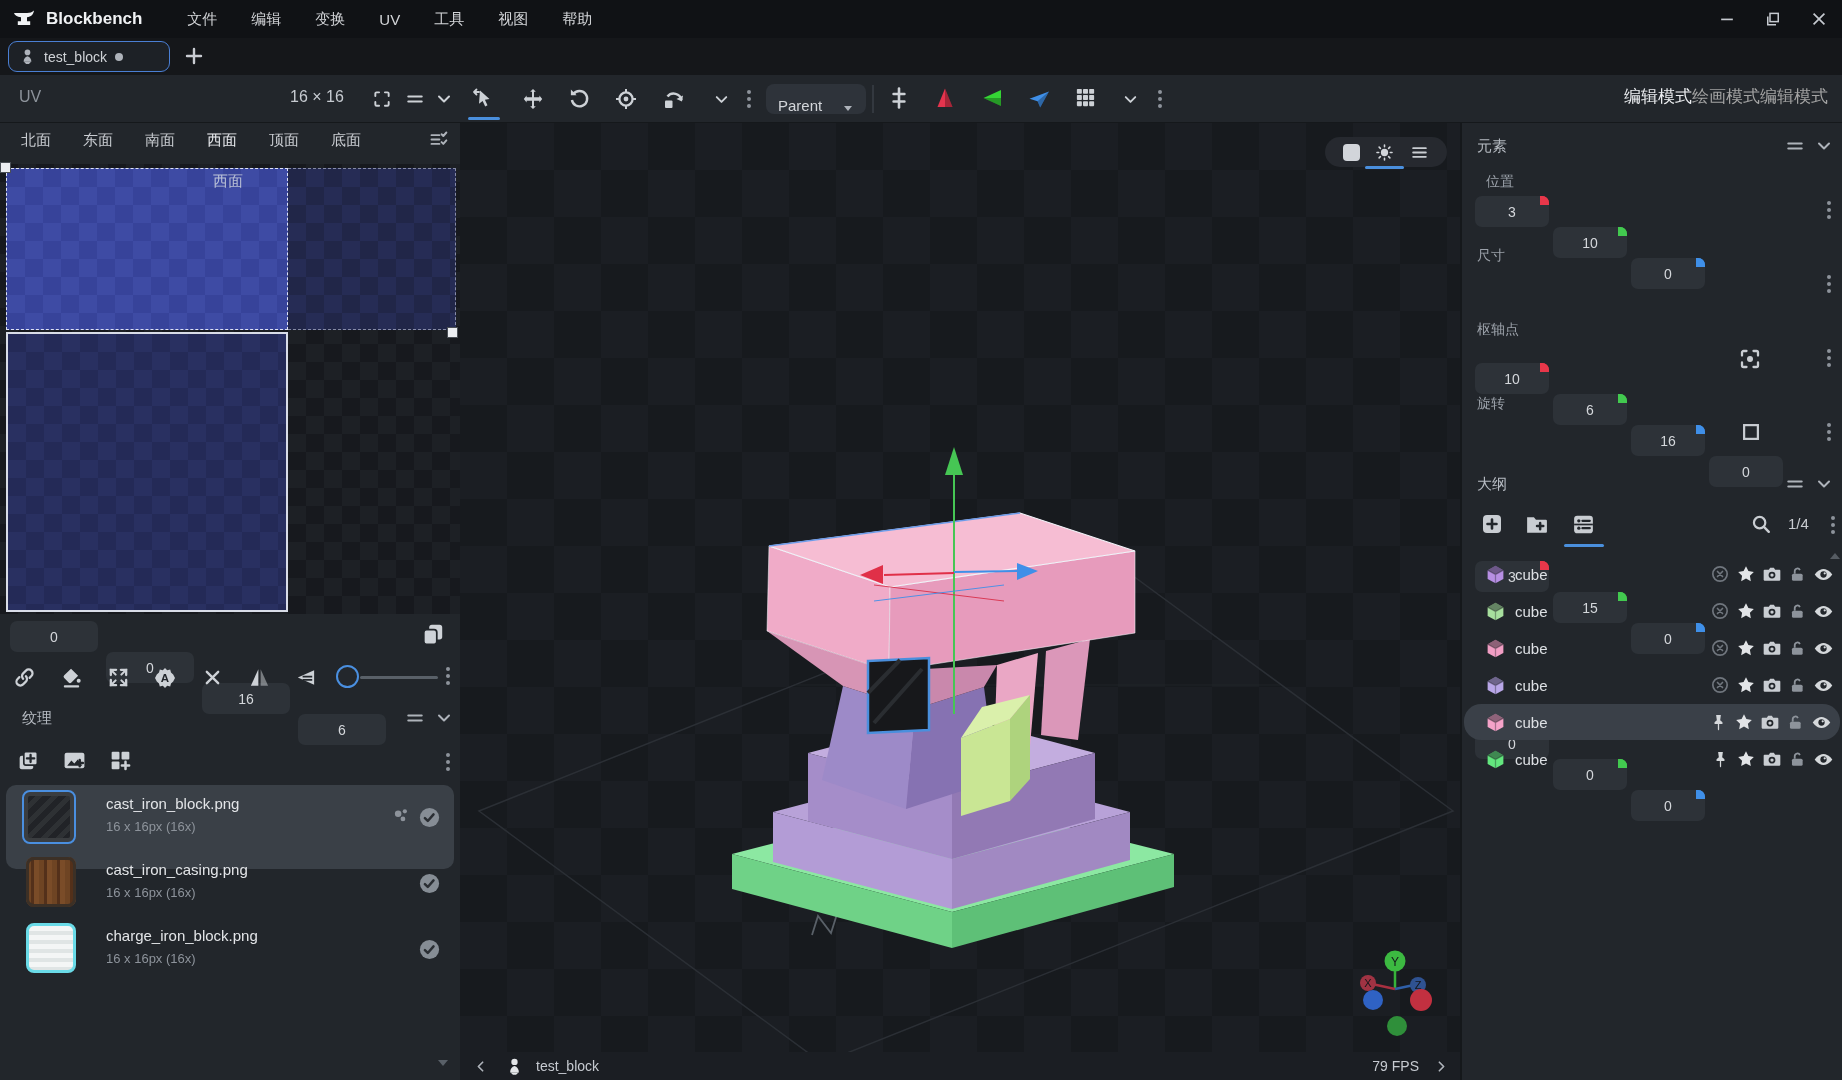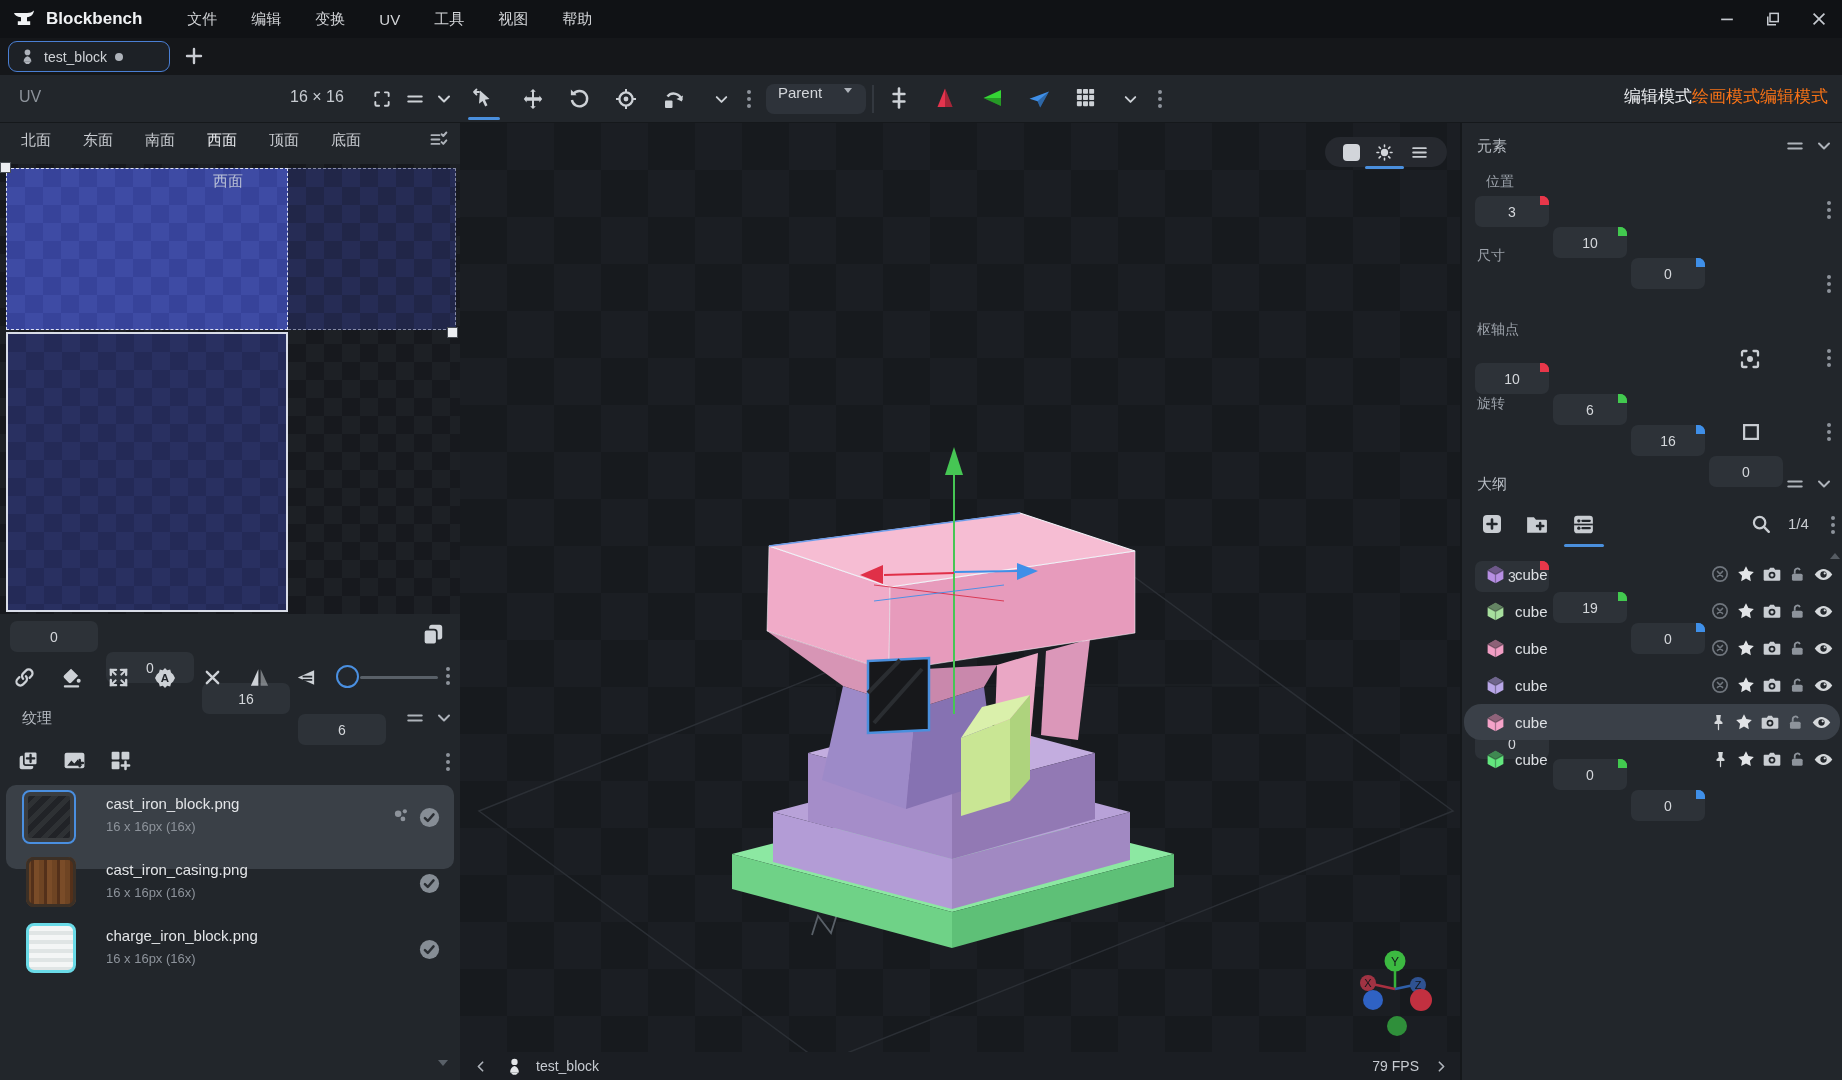--- a/index.html
+++ b/index.html
@@ -22,23 +22,23 @@
   
   #tabbar { left:0; top:38px; width:1842px; height:37px; background:#15171a; }
   #tab-active { left:8px; top:3px; width:162px; height:31px; border:1px solid #4a7fd4; border-radius:9px; background:#1d2126; display:flex; align-items:center; padding:0 10px; gap:8px; }
   #tab-active .tname { font-size:14px; color:#cfd2d6; }
   .tab-dot { width:8px; height:8px; border-radius:50%; background:#aeb3ba; }
 
   
   #toolbar { left:0; top:75px; width:1842px; height:48px; background:#22262b; border-bottom:1px solid #15181b; }
   .tool-ic { color:#cdd1d6; }
   .active-underline { position:absolute; height:3px; border-radius:2px; background:#4a8fdd; }
-  #parent-dd { background:#2e333a; border-radius:8px; height:30px; display:flex; align-items:flex-start; gap:20px; padding:0 12px; font-size:15px; color:#d3d6da; }
+  #parent-dd { background:#2e333a; border-radius:8px; height:30px; display:flex; align-items:flex-end; gap:20px; padding:0 12px; font-size:15px; color:#d3d6da; }
   .vsep { width:2px; background:#33383f; }
-  .mode { font-size:17px; color:#f97316; }
+  .mode { font-size:17px; color:#a3a3a3; }
   .mode.active { color:#eceef1; }
 
   
   .pill { position:relative; background:#2d3238; border-radius:7px; height:31px; display:flex; align-items:center; justify-content:center; font-size:14px; color:#d4d7db; overflow:hidden; }
   .corner { position:absolute; top:0; right:0; width:0; height:0; border-top:9px solid transparent; border-right:9px solid transparent; }
   .corner.r { border-top-color:#e8374a; border-right-color:#e8374a; }
   .corner.g { border-top-color:#42c94f; border-right-color:#42c94f; }
   .corner.b { border-top-color:#3f8fe8; border-right-color:#3f8fe8; }
   .lbl { font-size:14px; color:#9ba1a9; }
   .dots3 { display:flex; flex-direction:column; gap:3px; align-items:center; }
@@ -688,21 +688,21 @@
         <i></i>
         <i></i>
       </div>
 
     <div class="lbl abs" style="left:15px;top:198px">枢轴点</div>
     <div class="pill abs" style="left:13px;top:221px;width:74px">
         <span>3</span>
         <i class="corner r"></i>
       </div>
     <div class="pill abs" style="left:91px;top:221px;width:74px">
-        <span>19</span>
+        <span>15</span>
         <i class="corner g"></i>
       </div>
     <div class="pill abs" style="left:169px;top:221px;width:74px">
         <span>0</span>
         <i class="corner b"></i>
       </div>
     <svg class="ic abs" style="left:276px;top:224px;color:#c9cdd2" width="24" height="24">
         <use href="#s-focus"></use>
       </svg>
     <div class="abs dots3" style="left:365px;top:226px">

